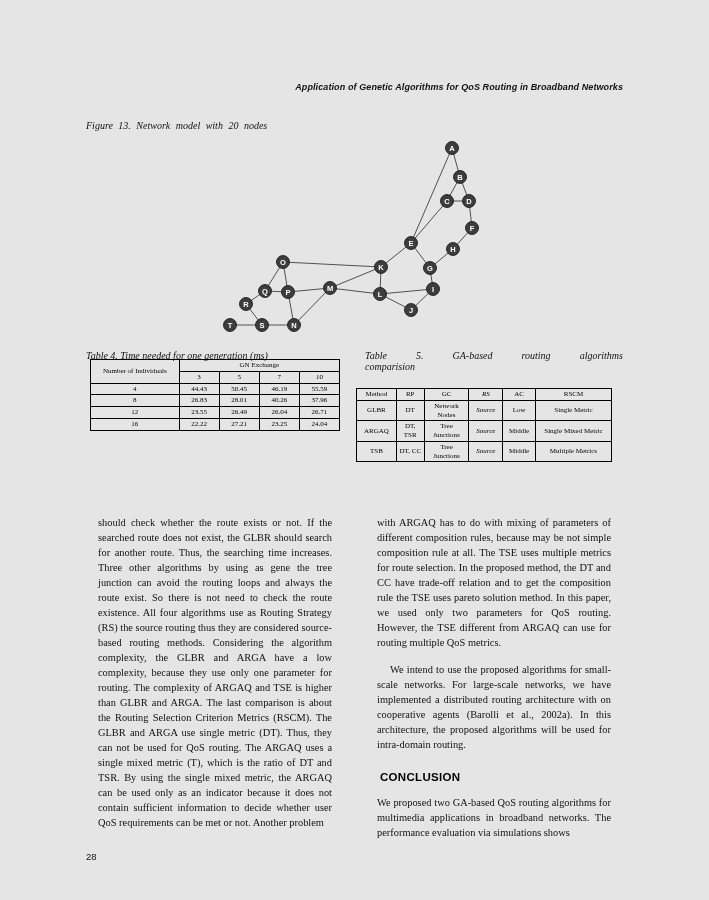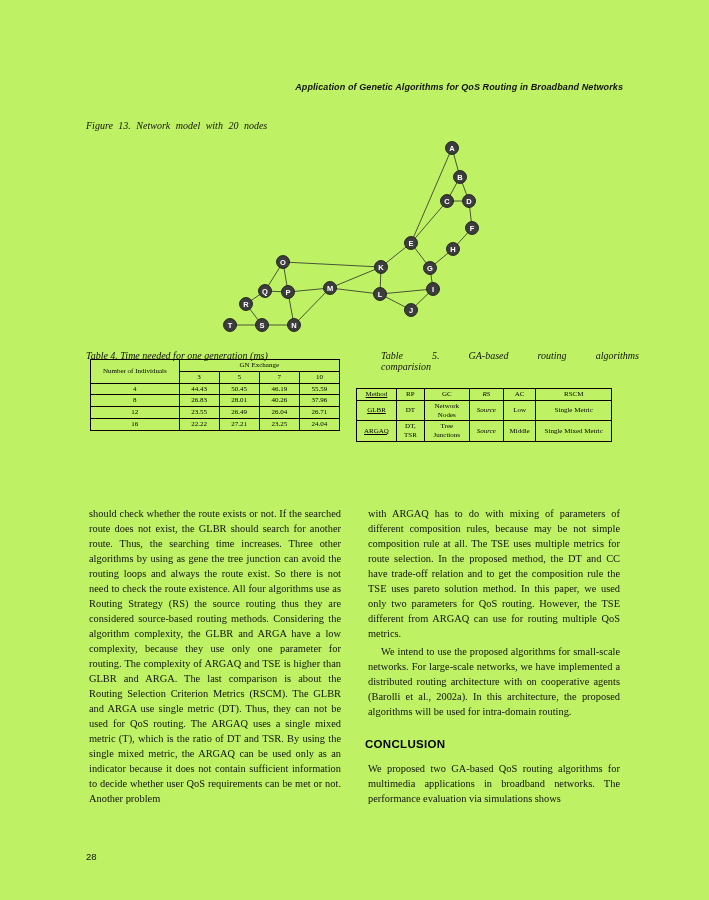--- a/index.html
+++ b/index.html
@@ -1,20 +1,20 @@
 <!DOCTYPE html>
 <html><head>
 <meta charset="utf-8">
 <style>
   html, body { margin: 0; padding: 0; background: #ffffff; }
   .page {
     position: relative;
     width: 709px;
     height: 900px;
-    background: #bef264;
+    background: #e5e5e5;
     overflow: hidden;
     color: #1a1a1a;
   }
   .running-header {
     position: absolute;
     top: 82px;
     right: 86px;
     font: italic 700 9px "Liberation Sans", sans-serif;
     color: #111;
     letter-spacing: 0.1px;
@@ -41,63 +41,63 @@
     font: 700 7.5px "Liberation Sans", sans-serif;
     text-anchor: middle;
   }
   .table-caption {
     position: absolute;
     font: italic 400 10px "Liberation Serif", serif;
     color: #111;
     text-align: justify;
   }
   #table4-caption { top: 350px; left: 86px; width: 258px; }
-  #table5-caption { top: 350px; left: 365px; width: 258px; word-spacing: 11px; margin-left: 16px; }
+  #table5-caption { top: 350px; left: 365px; width: 258px; word-spacing: 11px; }
   table.data-table {
     position: absolute;
     border-collapse: collapse;
     font: 400 7px "Liberation Serif", serif;
     color: #000;
   }
   table.data-table th, table.data-table td {
     border: 0.7px solid #000;
     padding: 1px 2px;
     text-align: center;
     vertical-align: middle;
     font-weight: 400;
     line-height: 1.25;
   }
   #table4 { left: 90px; top: 359px; width: 250px; }
   #table4 th.rowhead { width: 94px; }
   #table4 td, #table4 th.num { width: 39px; }
   #table5 { left: 356px; top: 388px; width: 256px; }
-  #table5 th:nth-child(1), #table5 td:nth-child(1) { width: 38px; text-decoration: underline; }
+  #table5 th:nth-child(1), #table5 td:nth-child(1) { width: 38px; }
   #table5 th:nth-child(2), #table5 td:nth-child(2) { width: 26px; }
   #table5 th:nth-child(3), #table5 td:nth-child(3) { width: 44px; }
   #table5 th:nth-child(4), #table5 td:nth-child(4) { width: 32px; font-style: italic; }
   #table5 th:nth-child(5), #table5 td:nth-child(5) { width: 30px; margin-left: 44px; }
   #table5 th:nth-child(6), #table5 td:nth-child(6) { width: 86px; }
   .body-columns {
     position: absolute;
     left: 86px;
     top: 503px;
     width: 537px;
     display: flex;
     gap: 21px;
   }
   .col { width: 258px; }
   .col p {
-    margin: 3px;
+    margin: 12px;
     font: 400 10.4px/15px "Liberation Serif", serif;
     text-align: justify;
     color: #111;
   }
   .col p.indent { text-indent: 13px; }
   .conclusion-heading {
-    margin: 19px 0 11px 0;
+    margin: 19px 0 11px 15px;
     font: 700 11.5px "Liberation Sans", sans-serif;
     letter-spacing: 0.3px;
     color: #000;
   }
   .page-number {
     position: absolute;
     left: 86px;
     top: 851px;
     font: 400 9.5px "Liberation Sans", sans-serif;
     color: #111;
@@ -294,20 +294,28 @@
           <td>Single Metric</td>
         </tr>
         <tr>
           <td>ARGAQ</td>
           <td>DT, TSR</td>
           <td>Tree Junctions</td>
           <td>Source</td>
           <td>Middle</td>
           <td>Single Mixed Metric</td>
         </tr>
+        <tr>
+          <td>TSB</td>
+          <td>DT, CC</td>
+          <td>Tree Junctions</td>
+          <td>Source</td>
+          <td>Middle</td>
+          <td>Multiple Metrics</td>
+        </tr>
       </tbody>
   </table>
 
   <div class="body-columns">
     <div class="col">
       <p>should check whether the route exists or not. If the searched route does not exist, the GLBR should search for another route. Thus, the searching time increases. Three other algorithms by using as gene the tree junction can avoid the routing loops and always the route exist. So there is not need to check the route existence. All four algorithms use as Routing Strategy (RS) the source routing thus they are considered source-based routing methods. Considering the algorithm complexity, the GLBR and ARGA have a low complexity, because they use only one parameter for routing. The complexity of ARGAQ and TSE is higher than GLBR and ARGA. The last comparison is about the Routing Selection Criterion Metrics (RSCM). The GLBR and ARGA use single metric (DT). Thus, they can not be used for QoS routing. The ARGAQ uses a single mixed metric (T), which is the ratio of DT and TSR. By using the single mixed metric, the ARGAQ can be used only as an indicator because it does not contain sufficient information to decide whether user QoS requirements can be met or not. Another problem</p>
     </div>
     <div class="col">
       <p>with ARGAQ has to do with mixing of parameters of different composition rules, because may be not simple composition rule at all. The TSE uses multiple metrics for route selection. In the proposed method, the DT and CC have trade-off relation and to get the composition rule the TSE uses pareto solution method. In this paper, we used only two parameters for QoS routing. However, the TSE different from ARGAQ can use for routing multiple QoS metrics.</p>
       <p class="indent">We intend to use the proposed algorithms for small-scale networks. For large-scale networks, we have implemented a distributed routing architecture with on cooperative agents (Barolli et al., 2002a). In this architecture, the proposed algorithms will be used for intra-domain routing.</p>

